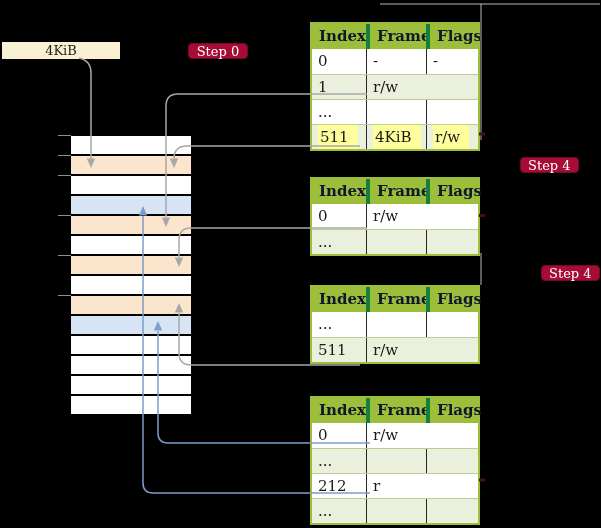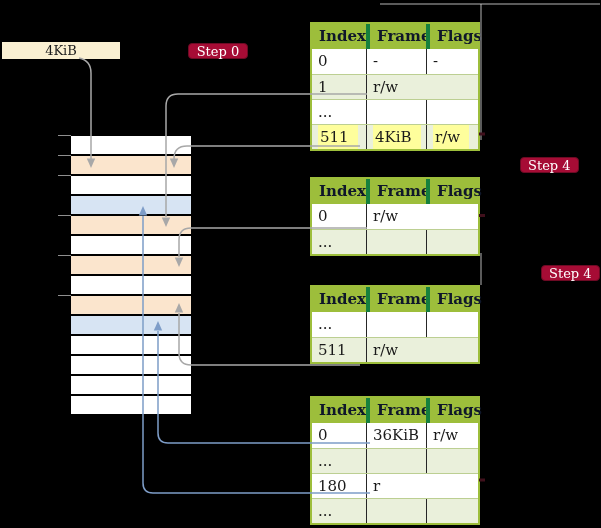--- a/index.html
+++ b/index.html
@@ -139,30 +139,29 @@
       </div>
     </div>
   <div class="ptable" style="top:396px;">
       <div class="hdr">
         <div class="hdr-cell">Index</div>
         <div class="hdr-cell">Frame</div>
         <div class="hdr-cell">Flags</div>
       </div>
       <div class="trow">
         <div class="tcell">0</div>
-        <div class="tcell">36KiB</div>
-        <div class="tcell">r/w</div>
-      </div>
-      <div class="trow shade">
-        <div class="tcell">...</div>
-        <div class="tcell"></div>
-        <div class="tcell"></div>
-      </div>
-      <div class="trow">
-        <div class="tcell">180</div>
+        <div class="tcell">r/w</div>
+      </div>
+      <div class="trow shade">
+        <div class="tcell">...</div>
+        <div class="tcell"></div>
+        <div class="tcell"></div>
+      </div>
+      <div class="trow">
+        <div class="tcell">212</div>
         <div class="tcell">r</div>
       </div>
       <div class="trow shade">
         <div class="tcell">...</div>
         <div class="tcell"></div>
         <div class="tcell"></div>
       </div>
     </div>
 
   <svg class="overlay" viewBox="0 0 601 528">

